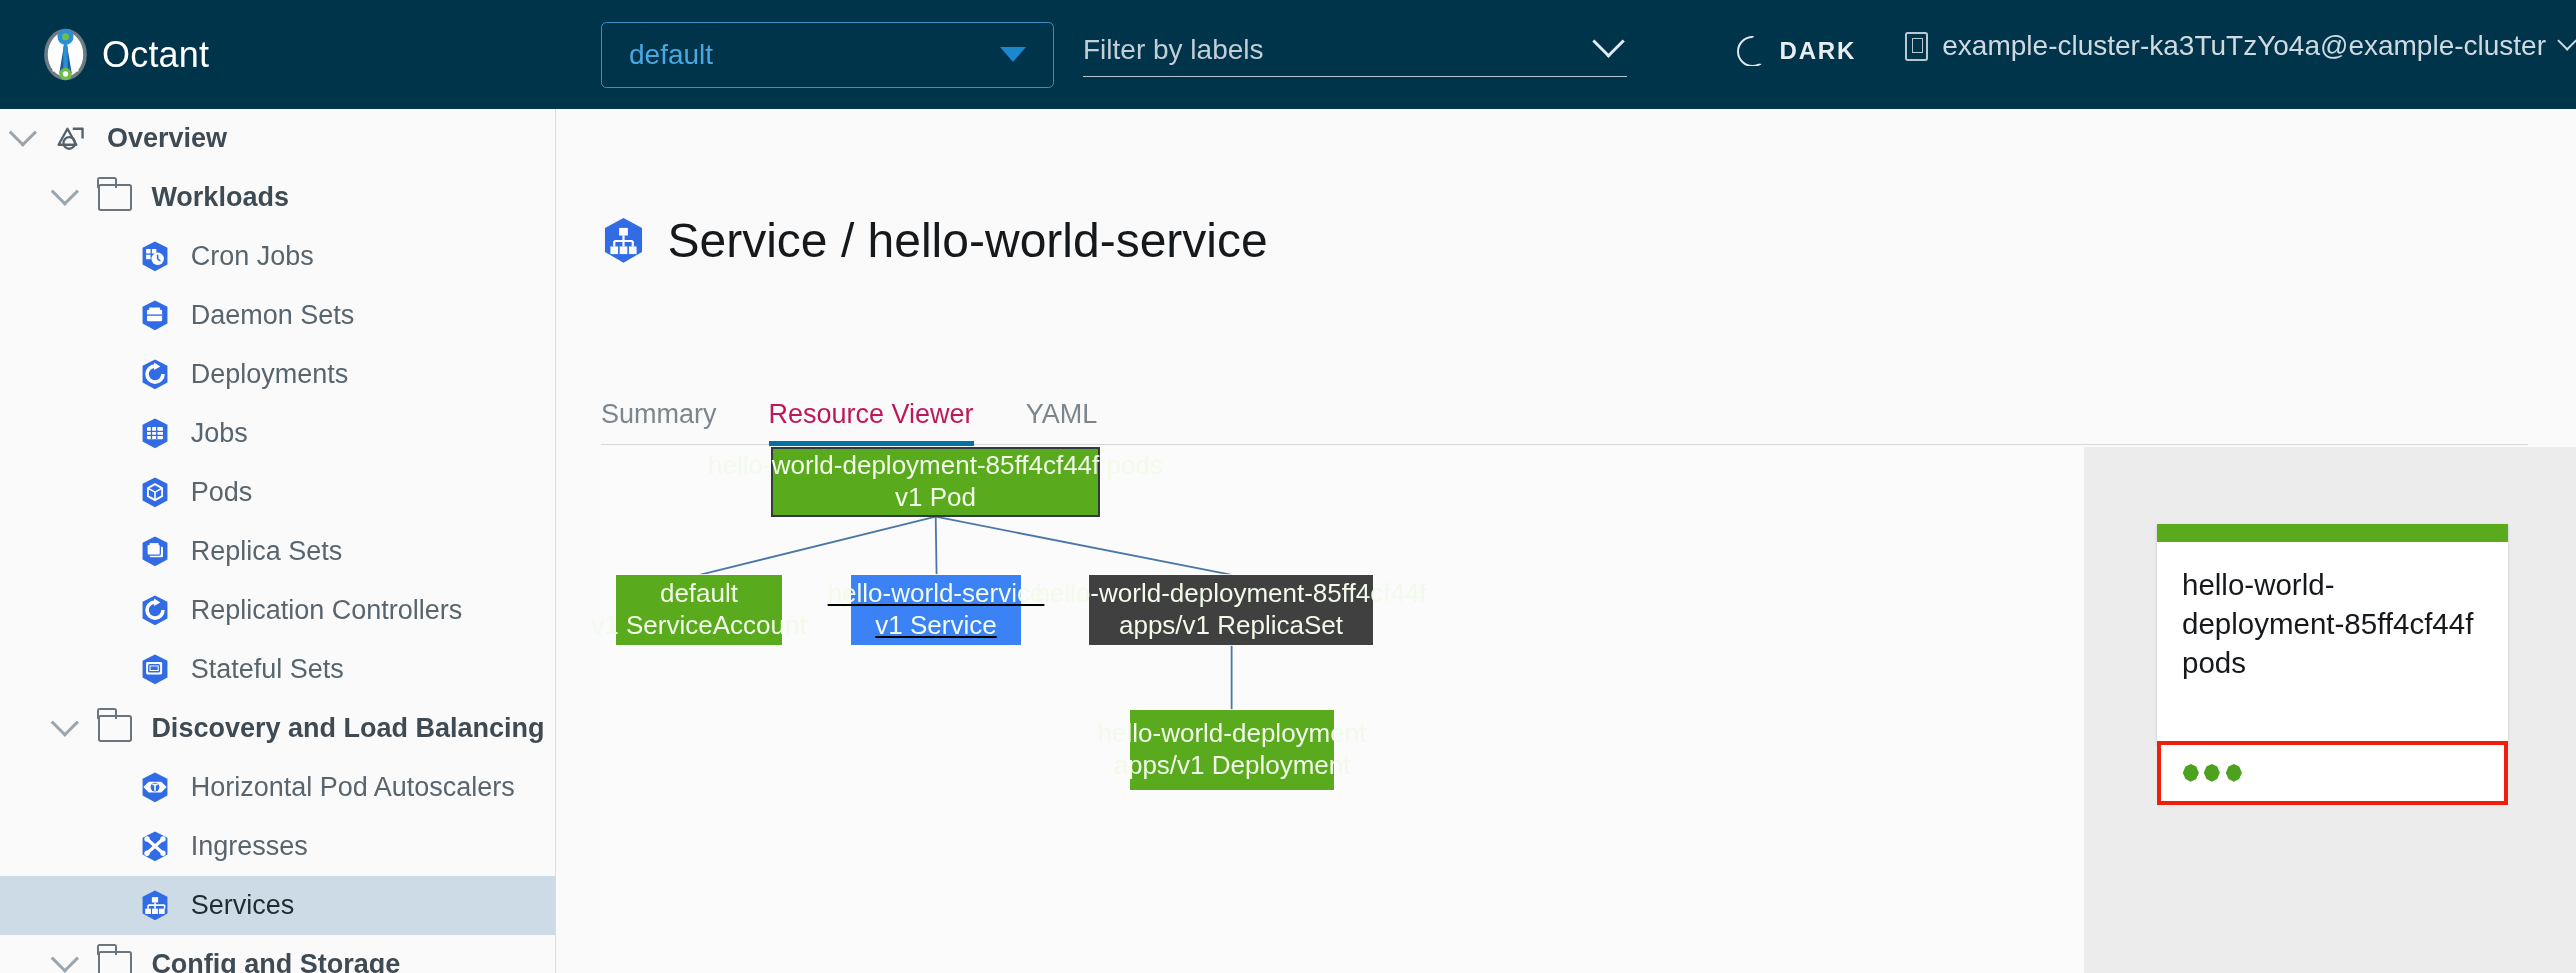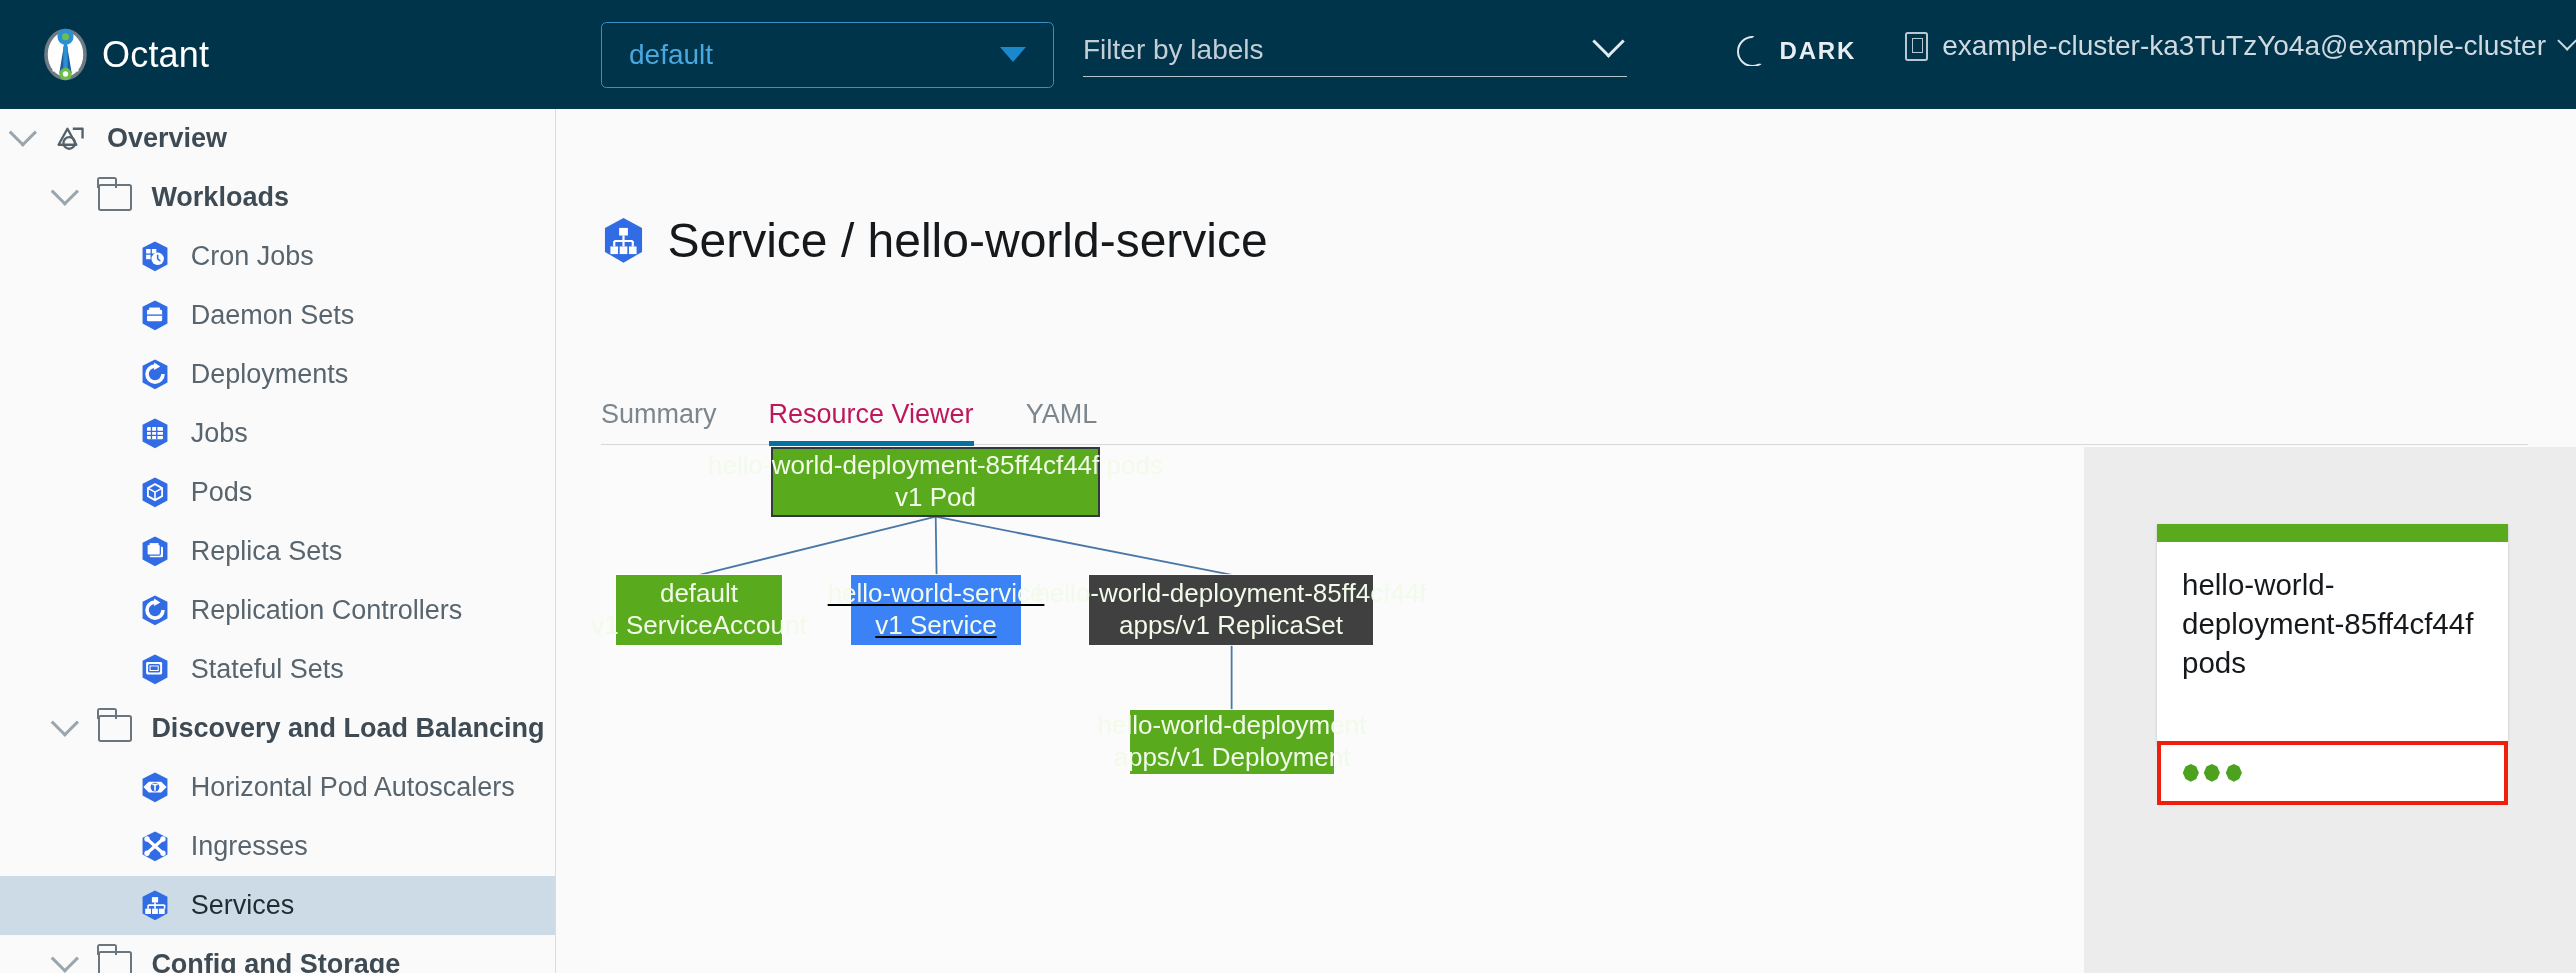--- a/index.html
+++ b/index.html
@@ -447,21 +447,21 @@
         <div class="node-line">v1 ServiceAccount</div>
       </div>
       <div class="node" style="left: 250px; top: 128px; width: 170px; height: 70px; background: #3b82f6; text-decoration: underline;">
         <div class="node-line">hello-world-service</div>
         <div class="node-line">v1 Service</div>
       </div>
       <div class="node" style="left: 488px; top: 128px; width: 284px; height: 70px; background: #404040;">
         <div class="node-line">hello-world-deployment-85ff4cf44f</div>
         <div class="node-line">apps/v1 ReplicaSet</div>
       </div>
-      <div class="node" style="left: 529px; top: 263px; width: 204px; height: 64px; background: rgb(90, 170, 30);">
+      <div class="node" style="left: 529px; top: 263px; width: 204px; height: 80px; background: rgb(90, 170, 30);">
         <div class="node-line">hello-world-deployment</div>
         <div class="node-line">apps/v1 Deployment</div>
       </div>
     </div>
 
   <div id="detail-panel">
     <div id="detail-card">
       <div id="detail-card-bar" style="background: rgb(90, 170, 30);"></div>
       <div id="detail-card-title">hello-world-deployment-85ff4cf44f pods</div>
       <div id="detail-pods-box" style="border-color: rgb(240, 31, 13);">

